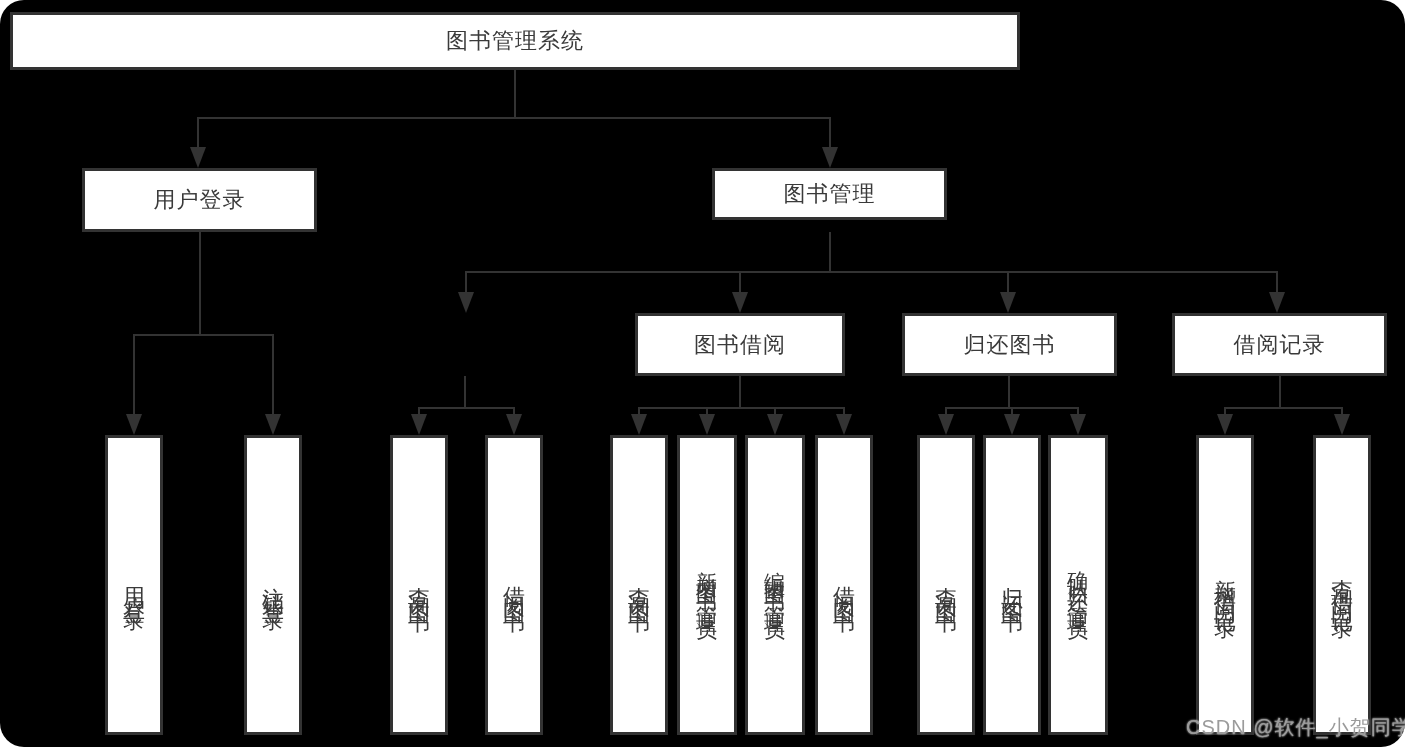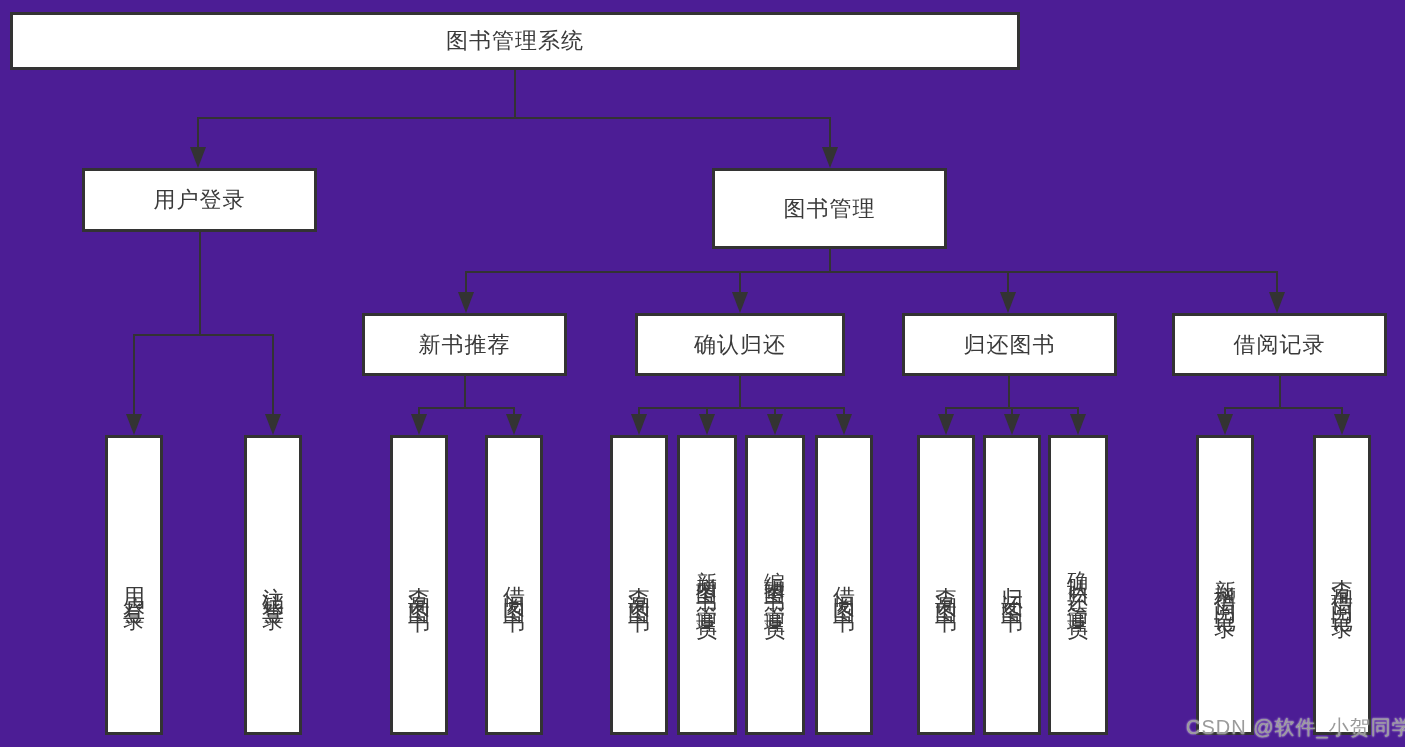--- a/index.html
+++ b/index.html
@@ -1,17 +1,17 @@
 <!DOCTYPE html>
 <html><head>
 <meta charset="utf-8">
 <style>
   html,body{margin:0;padding:0;background:#ffffff;}
   body{font-family:"Liberation Sans","DejaVu Sans",sans-serif;}
-  .canvas{position:relative;width:1405px;height:747px;background:#4c1d95;overflow:hidden;}
+  .canvas{position:relative;width:1405px;height:747px;background:#000000;overflow:hidden;border-radius:24px;}
   .box{
     position:absolute;
     box-sizing:border-box;
     border:3px solid #333333;
     background:#ffffff;
     display:flex;
     align-items:center;
     justify-content:center;
     color:#3a3a3a;
   }
@@ -105,29 +105,26 @@
       <div class="arrowhead" style="left: 1334px; top: 414px;"></div>
     </div>
 
   <div class="box" style="left:10px;top:12px;width:1010px;height:58px">
     <span class="hlabel">图书管理系统</span>
   </div>
 
   <div class="box" style="left:82px;top:168px;width:235px;height:64px">
     <span class="hlabel">用户登录</span>
   </div>
-  <div class="box" style="left:712px;top:168px;width:235px;height:81px">
+  <div class="box" style="left:712px;top:168px;width:235px;height:52px">
     <span class="hlabel">图书管理</span>
   </div>
 
-  <div class="box" style="left:362px;top:313px;width:205px;height:63px">
-    <span class="hlabel">新书推荐</span>
-  </div>
   <div class="box" style="left:635px;top:313px;width:210px;height:63px">
-    <span class="hlabel">确认归还</span>
+    <span class="hlabel">图书借阅</span>
   </div>
   <div class="box" style="left:902px;top:313px;width:215px;height:63px">
     <span class="hlabel">归还图书</span>
   </div>
   <div class="box" style="left:1172px;top:313px;width:215px;height:63px">
     <span class="hlabel">借阅记录</span>
   </div>
 
   <div class="box leaf len4" style="left:105px;top:435px;width:58px;height:300px">
     <span class="vtext">用户登录</span>

